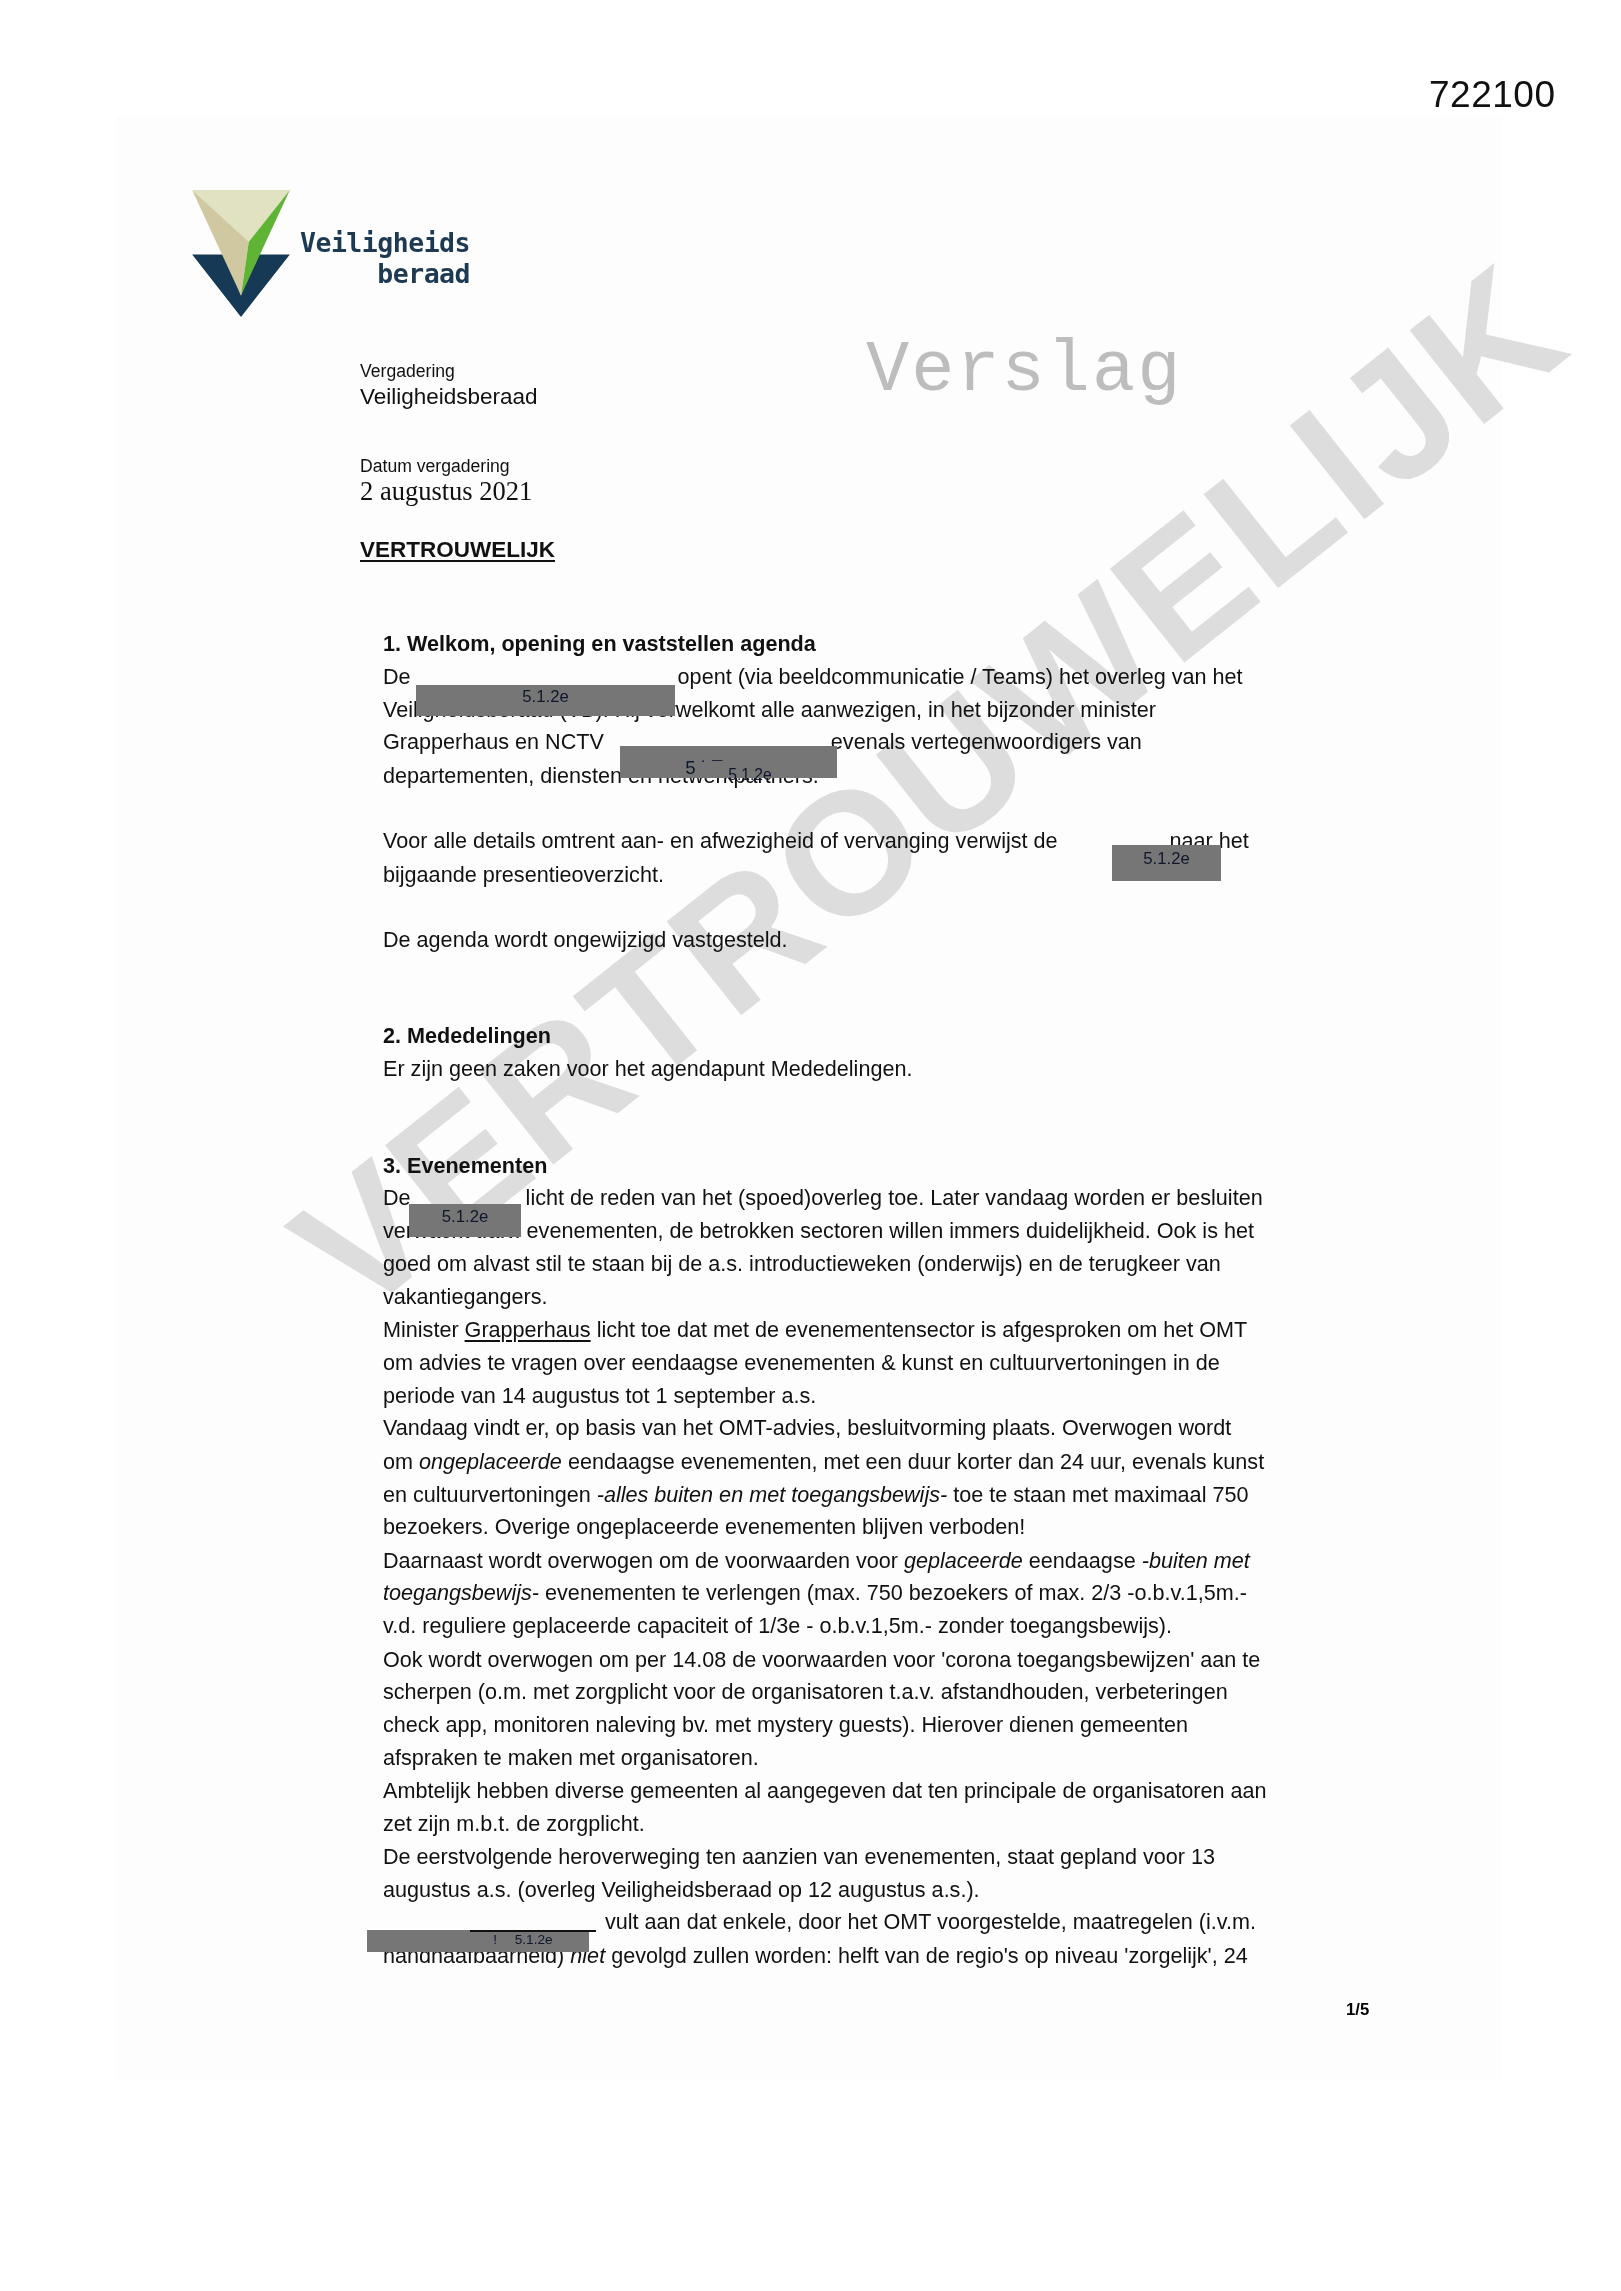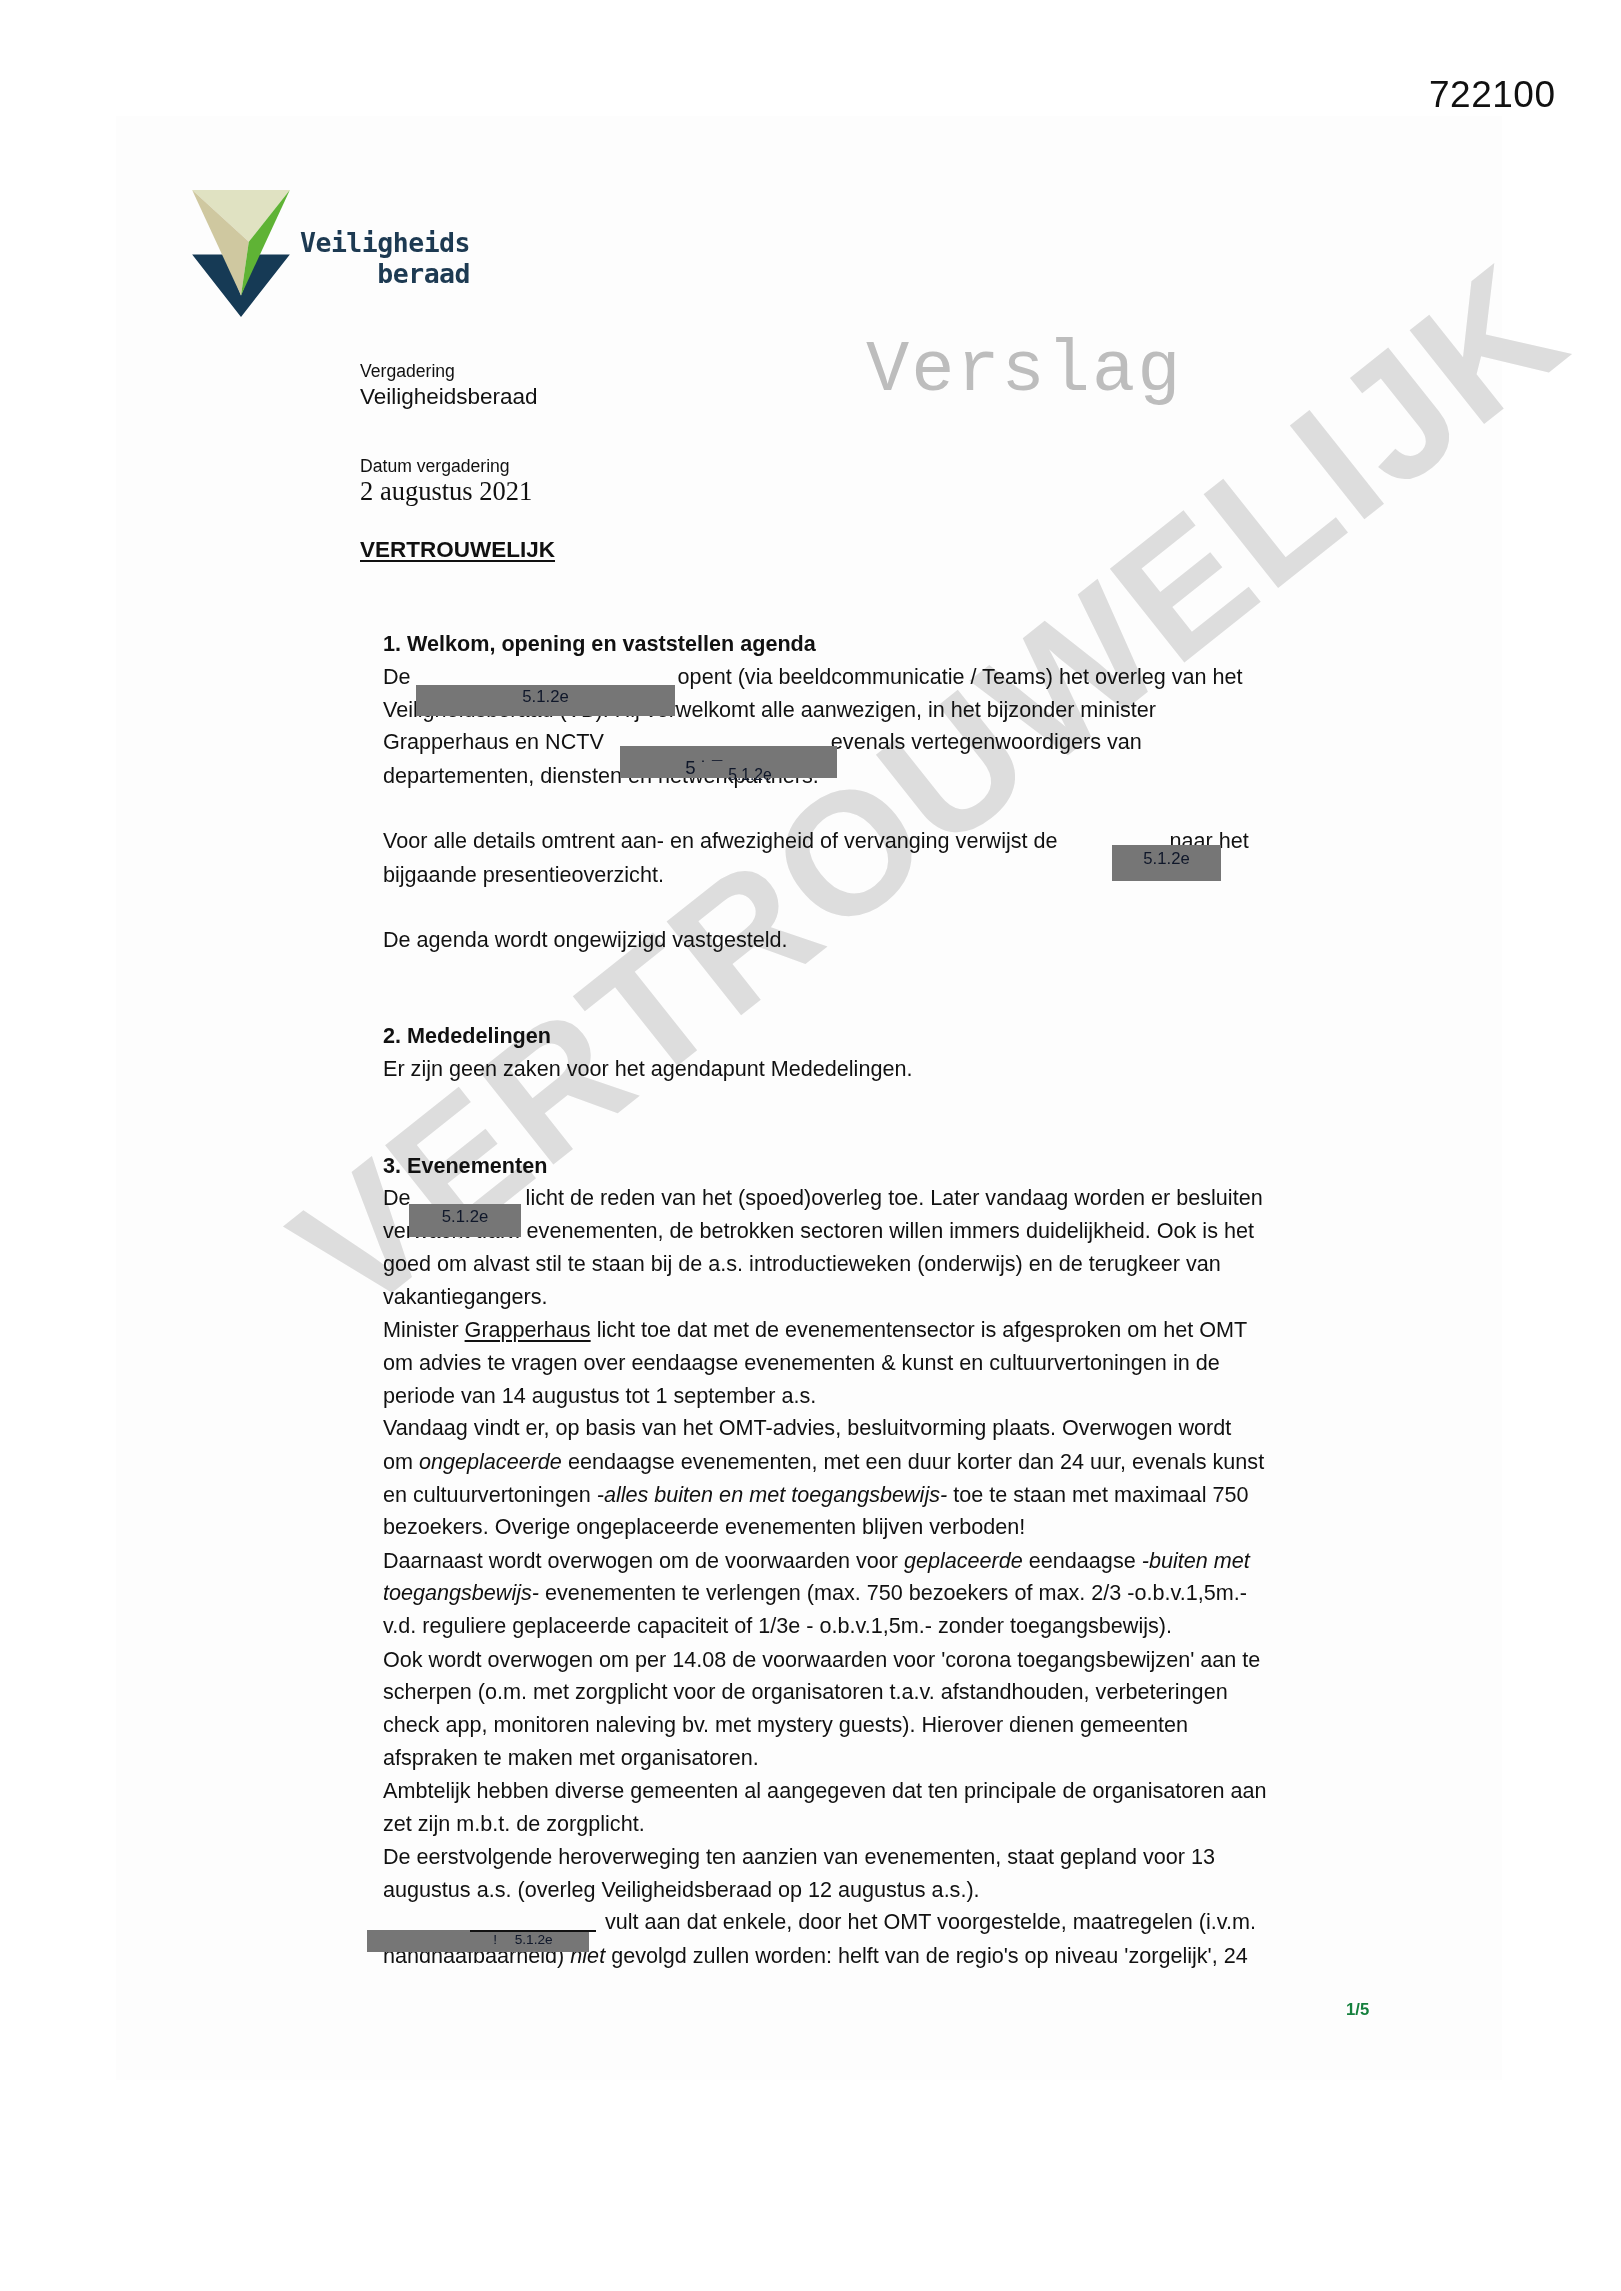--- a/index.html
+++ b/index.html
@@ -50,21 +50,21 @@
   .ln.h { font-weight: bold; }
   .ln i { }
   .ln u { text-decoration: underline; text-underline-offset: 2.9px; }
   .redact {
     position: absolute; background: #767676; color: #0f172a;
     font-size: 16.7px; text-align: center; z-index: 3; margin-top: 23px;
   }
   .redact span { display: inline-block; }
   .page-num {
     position: absolute; left: 1346px; top: 2000px; font-size: 16.7px; font-weight: bold;
-    color: #15803d;
+    color: #000000;
   }
 </style>
 </head>
 <body>
 
 <div class="page-sheet"></div>
 
 <div class="doc-number">722100</div>
 
 <svg class="logo" viewBox="0 0 100 130">

